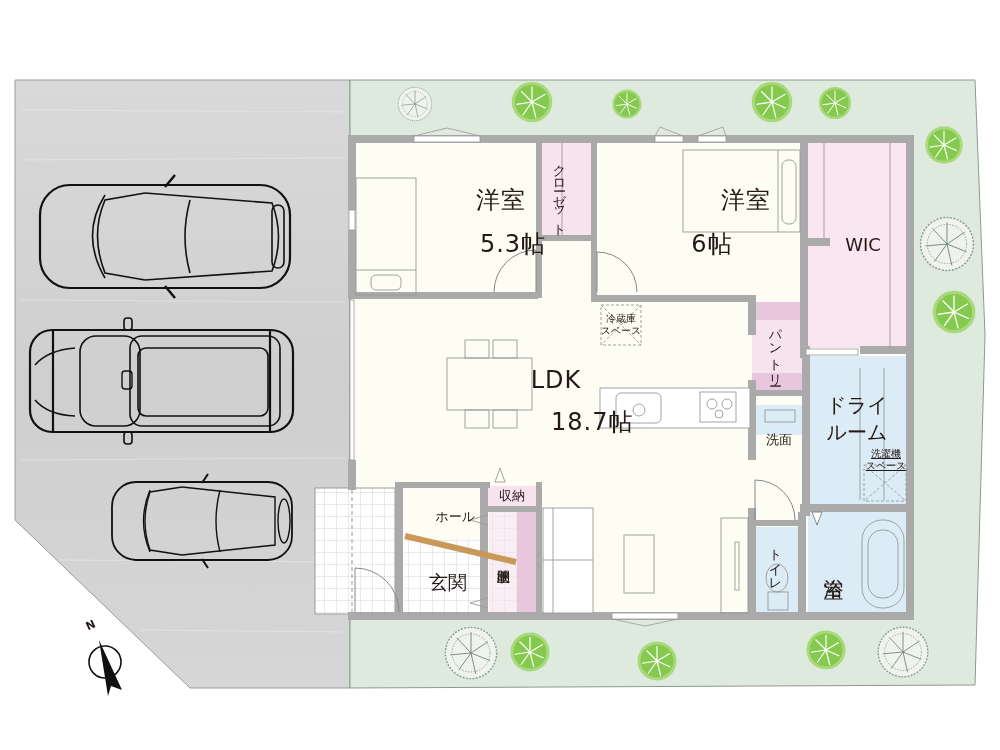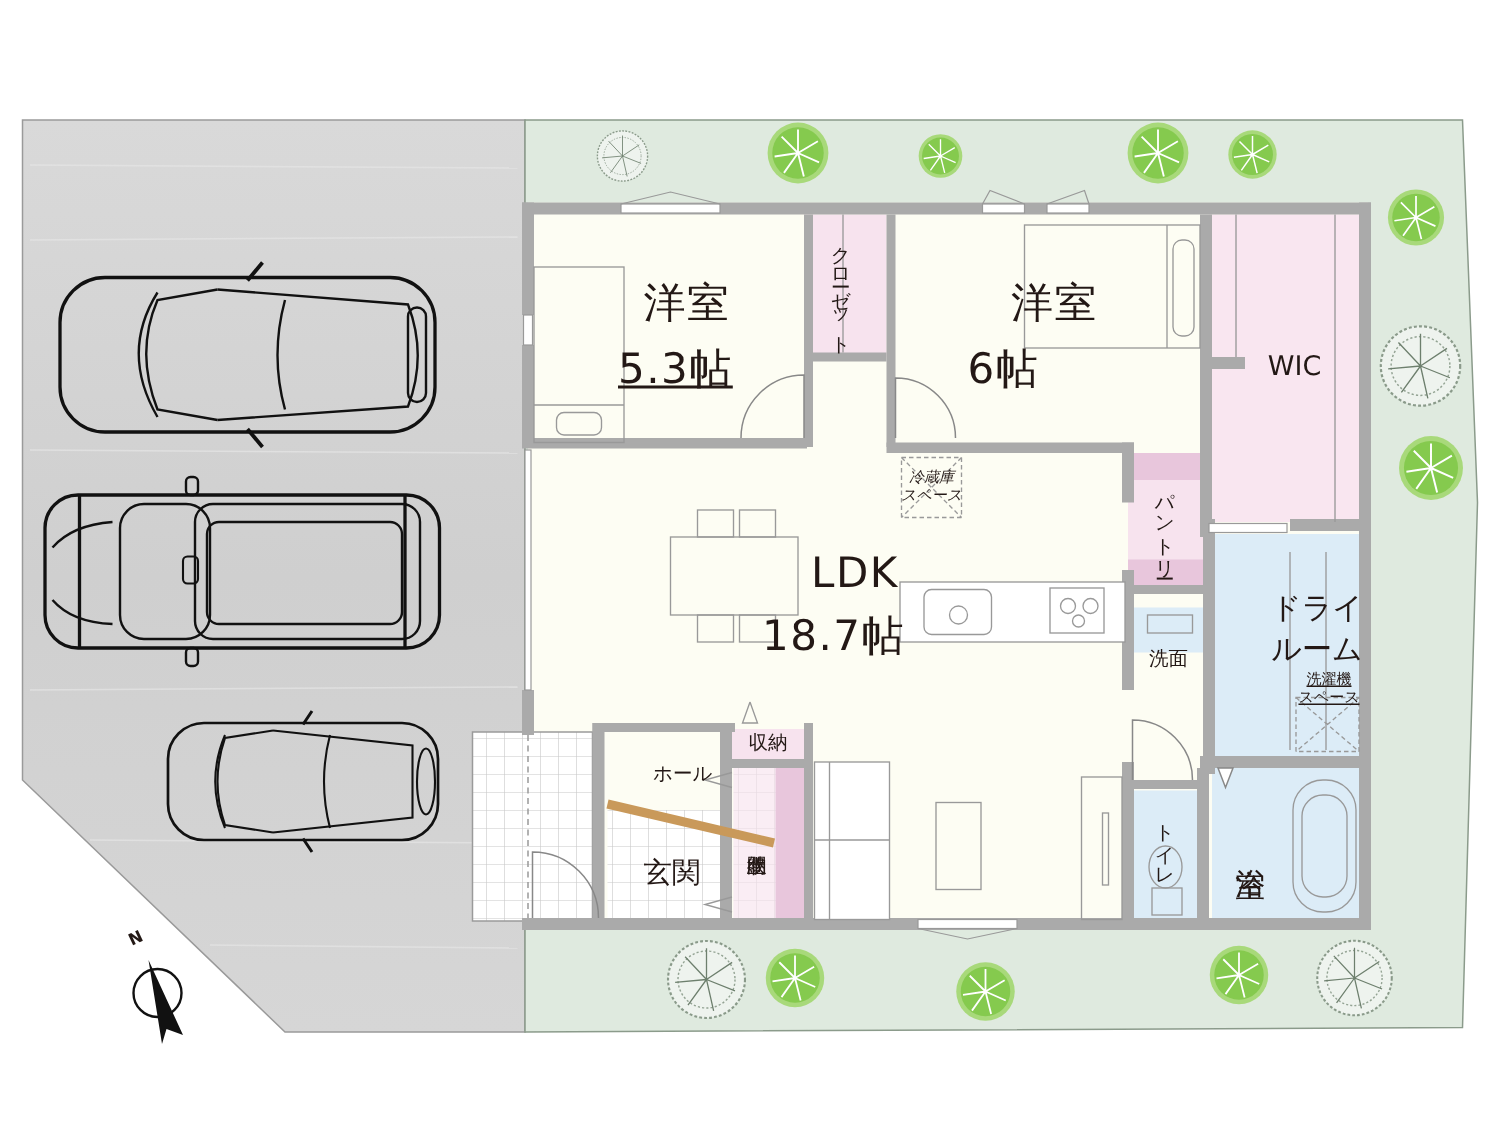--- a/index.html
+++ b/index.html
@@ -1,19 +1,19 @@
 <!DOCTYPE html>
 <html><head>
 <meta charset="utf-8">
 <style>
   html,body{margin:0;padding:0;background:#ffffff;}
   body{width:1000px;height:750px;position:relative;overflow:hidden;font-family:"DejaVu Sans","Liberation Sans",sans-serif;}
   svg{position:absolute;left:0;top:0;}
   .lbl{position:absolute;color:#231815;text-align:center;white-space:nowrap;line-height:1;}
-  .big{font-size:28px;letter-spacing:1px;}
+  .big{font-size:24px;letter-spacing:1px;margin-left:43px;}
   .mid{font-size:18px;}
   .sm{font-size:13px;}
   .xs{font-size:10px;line-height:1.15;}
   .vert{writing-mode:vertical-rl;text-orientation:upright;}
 </style>
 </head>
 <body>
 
 <svg width="1000" height="750" viewBox="0 0 1000 750">
   <defs>
@@ -253,38 +253,38 @@
 
     <polyline points="488,515 470,520 488,525"></polyline>
     <polyline points="488,598 470,603 488,608"></polyline>
     <polyline points="500,468 495,482 505,482 500,468"></polyline>
   </g>
 
   <line x1="405" y1="536" x2="516" y2="562" stroke="#c9995a" stroke-width="6"></line>
 </svg>
 
 <div class="lbl big" style="left:420px;top:188px;width:76px;">洋室</div>
-<div class="lbl big" style="left:412px;top:232px;width:76px;text-decoration:underline;">5.3帖</div>
+<div class="lbl big" style="left:432px;top:232px;width:76px;">5.3帖</div>
 <div class="lbl sm vert" style="left:553px;top:150px;height:85px;">クローゼット</div>
 
 <div class="lbl big" style="left:665px;top:188px;width:76px;">洋室</div>
 <div class="lbl big" style="left:644px;top:232px;width:50px;">6帖</div>
 <div class="lbl mid" style="left:838px;top:236px;width:50px;">WIC</div>
 
-<div class="lbl big" style="left:540px;top:368px;width:60px;">LDK</div>
+<div class="lbl big" style="left:483px;top:368px;width:60px;">LDK</div>
 <div class="lbl big" style="left:508px;top:410px;width:80px;">18.7帖</div>
 
-<div class="lbl xs" style="left:598px;top:313px;width:46px;font-style:italic;">
+<div class="lbl xs" style="left:598px;top:313px;width:46px;">
   <div>冷蔵庫</div>
   <div>スペース</div>
 </div>
 
 <div class="lbl sm vert" style="left:769px;top:315px;height:70px;">パントリー</div>
 
-<div class="lbl mid" style="left:822px;top:392px;width:70px;line-height:1.35;font-size:20px;margin-left:21px;">
+<div class="lbl mid" style="left:822px;top:392px;width:70px;line-height:1.35;font-size:20px;">
   <div>ドライ</div>
   <div>ルーム</div>
 </div>
 
 <div class="lbl xs" style="left:863px;top:448px;width:46px;text-decoration:underline;">
   <div>洗濯機</div>
   <div>スペース</div>
 </div>
 
 <div class="lbl sm" style="left:757px;top:433px;width:44px;">洗面</div>

